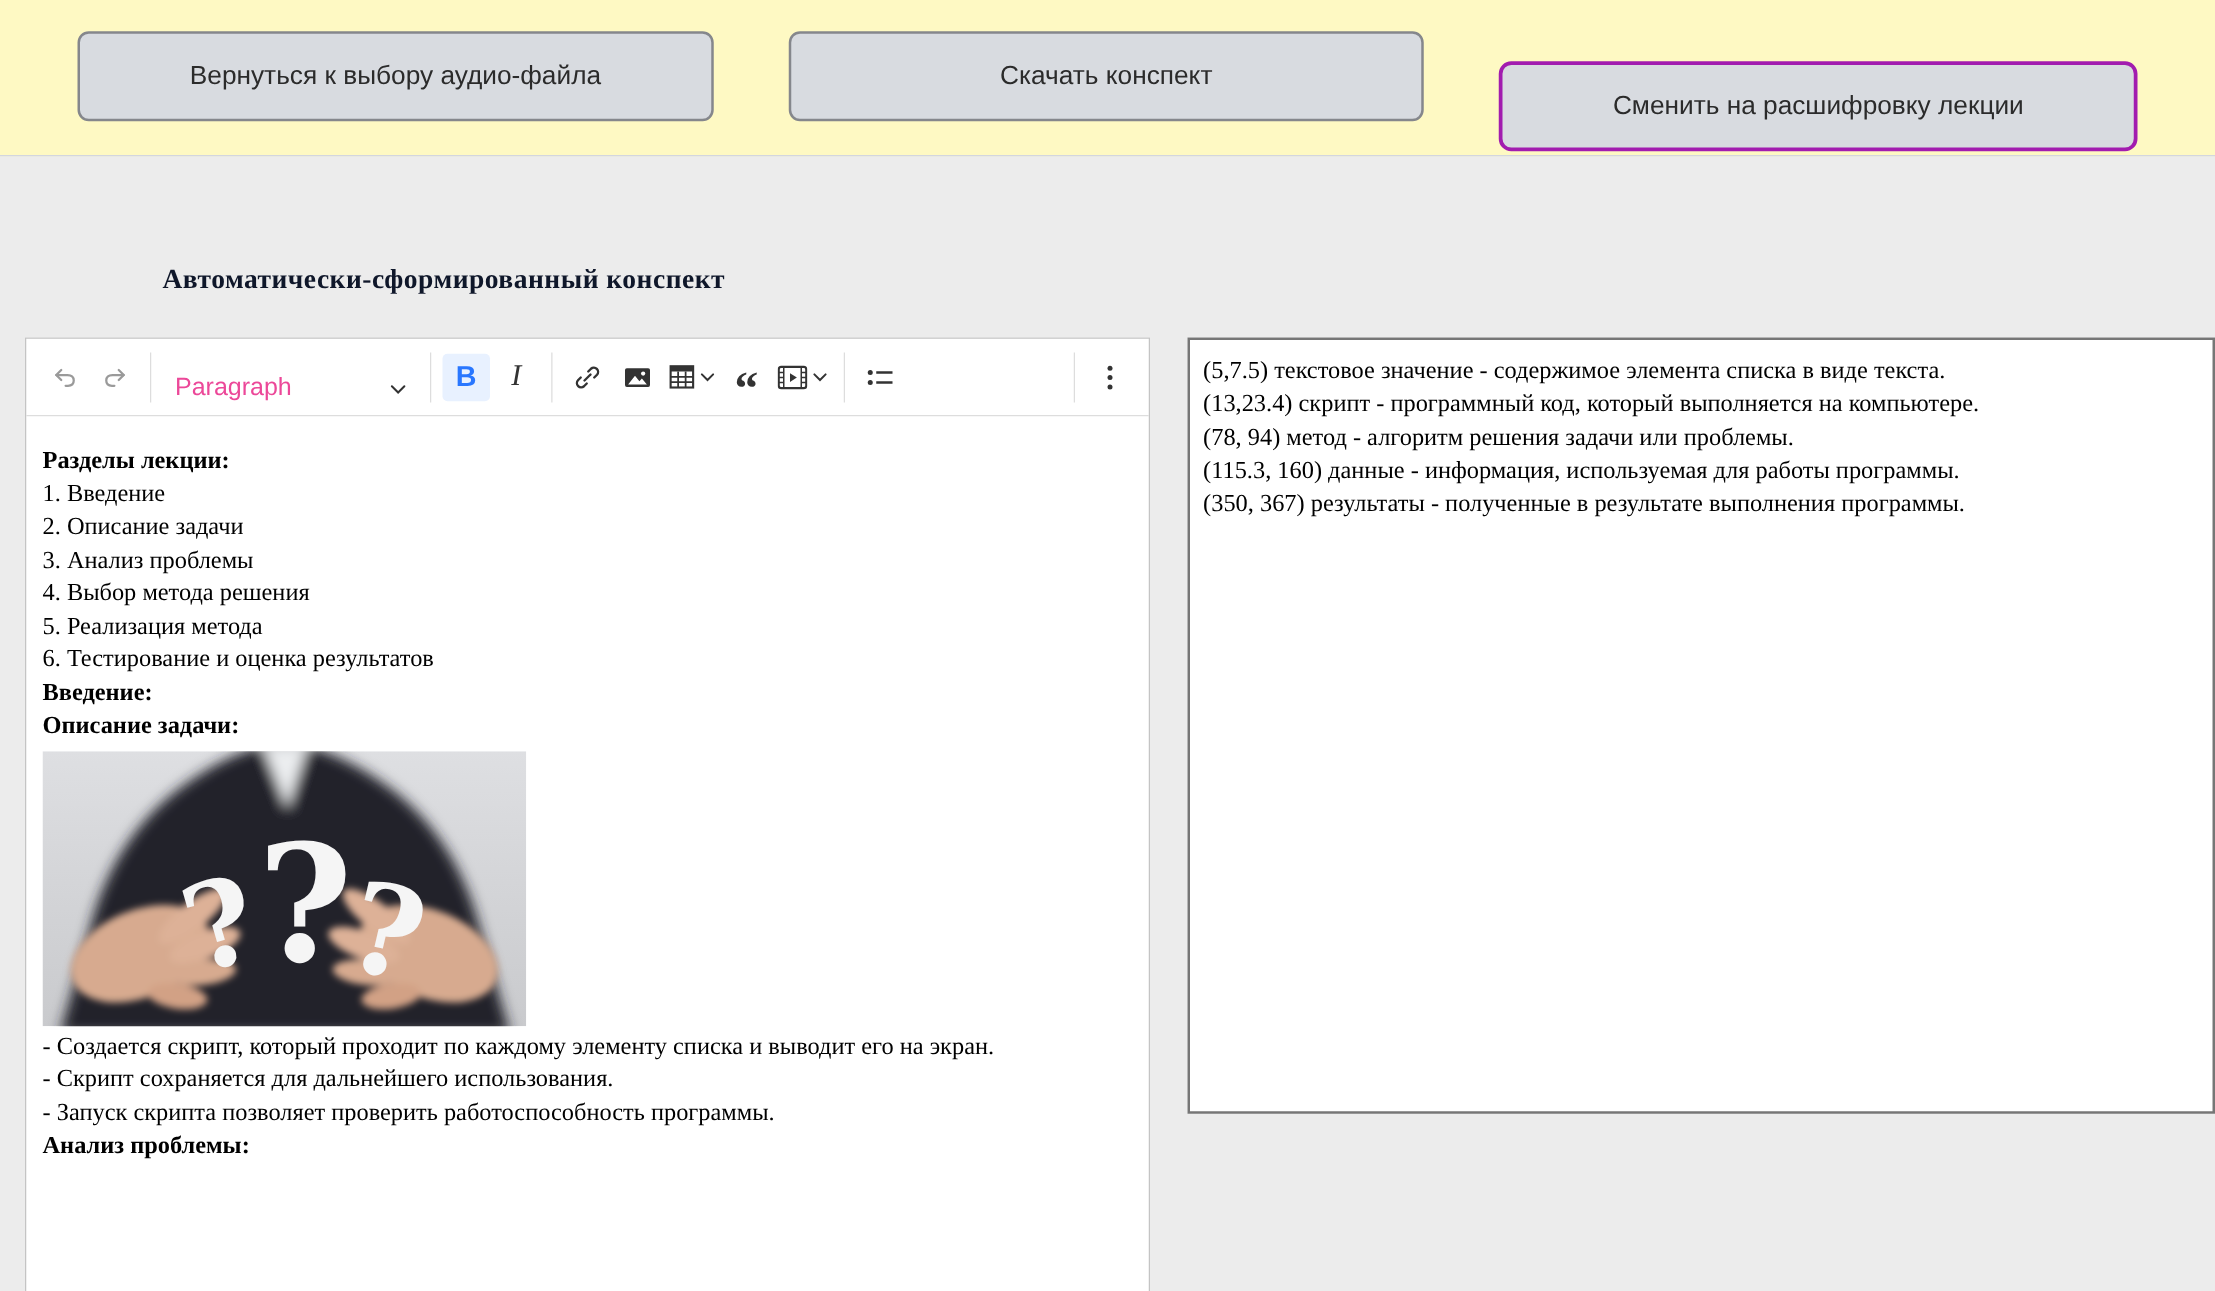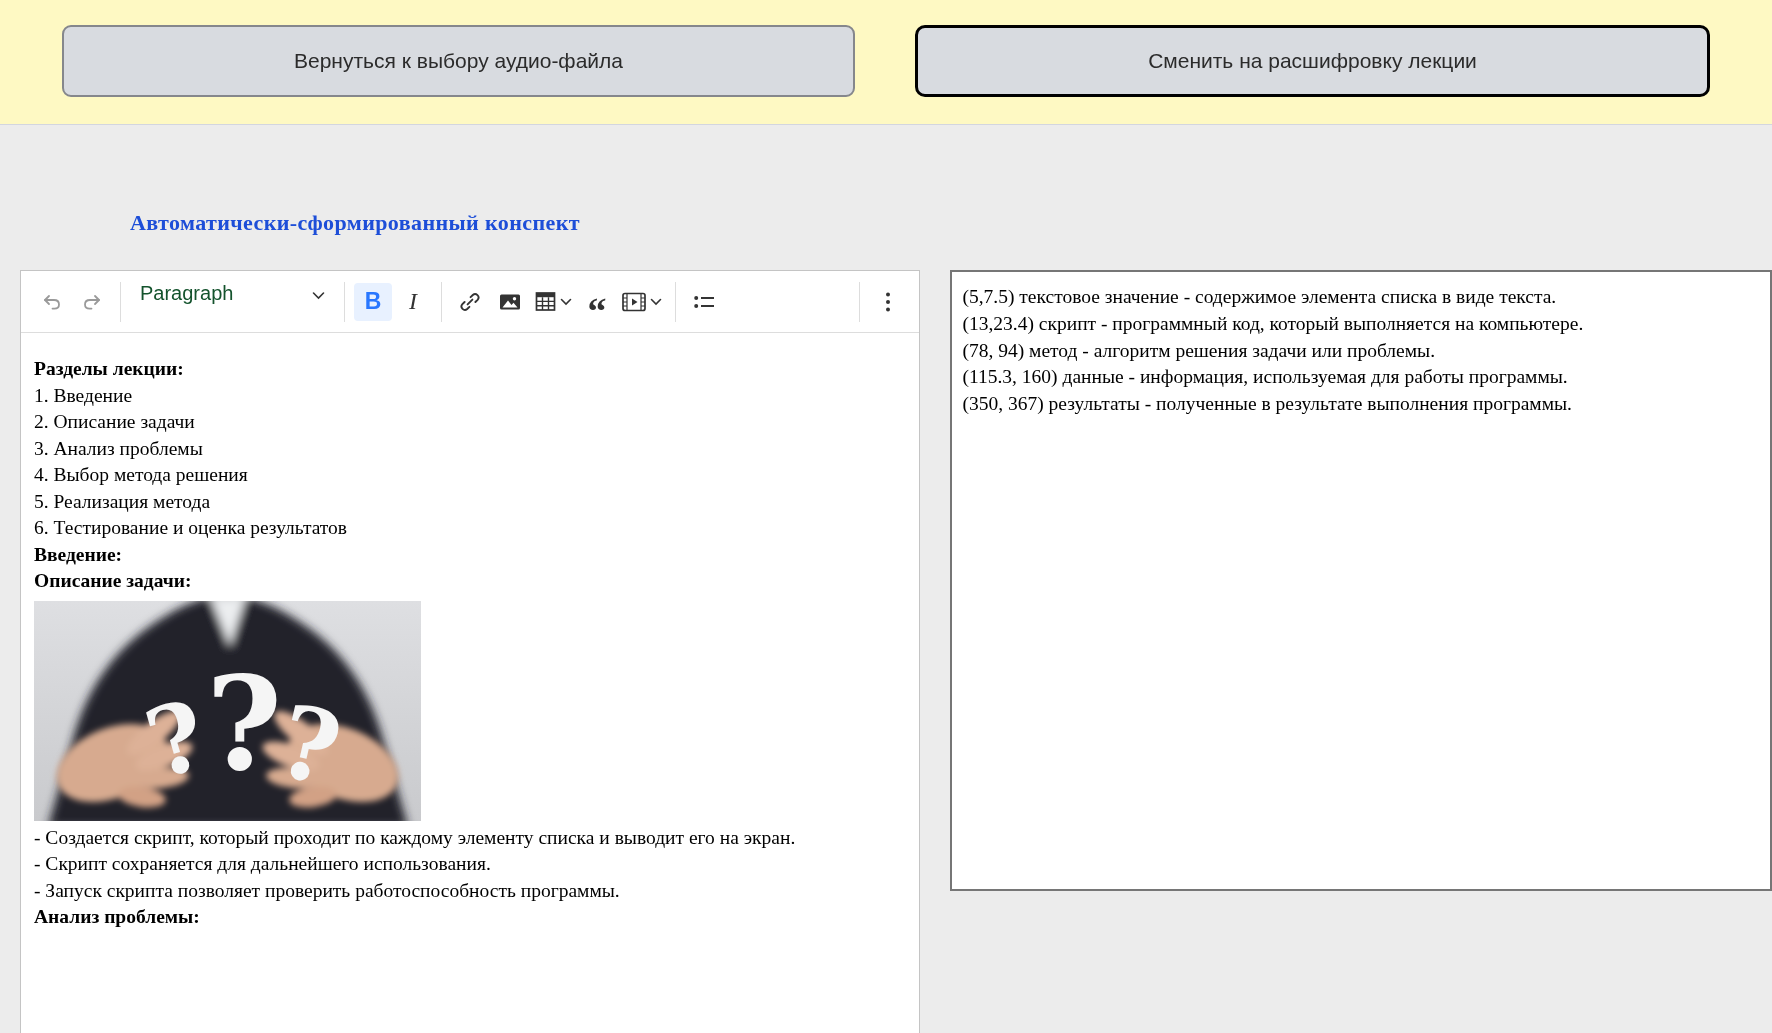--- a/index.html
+++ b/index.html
@@ -15,49 +15,49 @@
     height:125px; background:#fef9c3; border-bottom:1px solid #d3d6df;
     display:flex; gap:60px; padding:25px 62px 0 62px;
   }
   .topbar button {
     flex:1; height:72px;
     background:#d8dbe0; color:#2b2b2b;
     border:2px solid #85878c; border-radius:9px;
     font-family:"Liberation Sans", sans-serif;
     font-size:21px; cursor:pointer;
   }
-  .topbar button.active { border:3px solid #000000; border-radius:10px; }
+  .topbar button.active { border:3px solid #a21caf; border-radius:10px;margin-top:24px; }
 
   
   .main { padding-left:20px; }
   .page-title {
     margin:85px 0 34px 110px;
     font-family:"Liberation Serif", serif;
     font-weight:bold; font-size:22px; letter-spacing:.4px;
-    color:#1d4ed8;
+    color:#0f172a;
   }
   .content-row { display:flex; align-items:flex-start; }
 
   
   .editor { width:910px; background:#fff; border:1px solid #c4c4c4; height:790px; }
   .ck-toolbar {
     display:flex; align-items:center; height:62px;
     border-bottom:1px solid #ddd; padding:0 12px; gap:2px;
   }
   .tb-btn {
     min-width:38px; height:38px; border:none; background:transparent;
     display:flex; align-items:center; justify-content:center;
     color:#333; cursor:pointer; border-radius:4px; padding:0 4px;
     font-family:"Liberation Sans", sans-serif;
   }
   .tb-btn svg { display:block; }
   .tb-sep { width:1px; height:40px; background:#ddd; margin:0 7px; flex:0 0 1px; }
   .dd {
-    width:205px; height:40px; display:flex; align-items:flex-start; justify-content:space-between;
-    padding:0 10px; font-size:20px; color:#14532d; cursor:pointer;
+    width:205px; height:40px; display:flex; align-items:flex-end; justify-content:space-between;
+    padding:0 10px; font-size:20px; color:#ec4899; cursor:pointer;
   }
   .bold-btn {
     background:#e8f1ff; color:#2977ff; font-weight:bold; font-size:23px;
   }
   .italic-btn { font-style:italic; font-family:"Liberation Serif", serif; font-size:24px; font-weight:500; }
   .quote-btn { font-family:"Liberation Serif", serif; font-size:38px; font-weight:bold; line-height:10px; padding-top:18px; }
   .chev { margin-left:4px; }
   .more-btn { margin-left:auto; }
 
   .ck-content {
@@ -76,20 +76,21 @@
     font-size:19.5px; line-height:26.8px; color:#000;
     padding:12px 10px 4px 10px; resize:none; outline:none;
     white-space:pre-wrap; overflow:hidden;
   }
 </style>
 </head>
 <body>
 
 <div class="topbar">
   <button>Вернуться к выбору аудио-файла</button>
+  <button>Скачать конспект</button>
   <button class="active">Сменить на расшифровку лекции</button>
 </div>
 
 <div class="main">
   <div class="page-title">Автоматически-сформированный конспект</div>
 
   <div class="content-row">
 
     <div class="editor">
       <div class="ck-toolbar">

